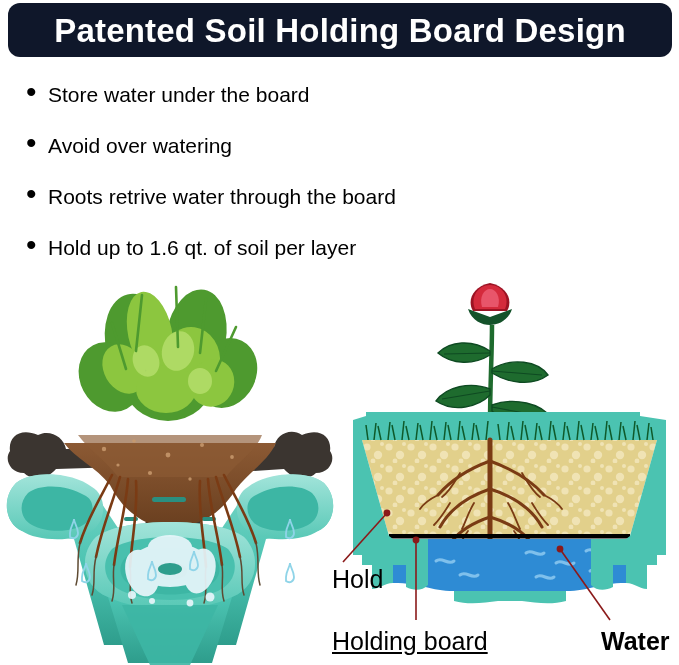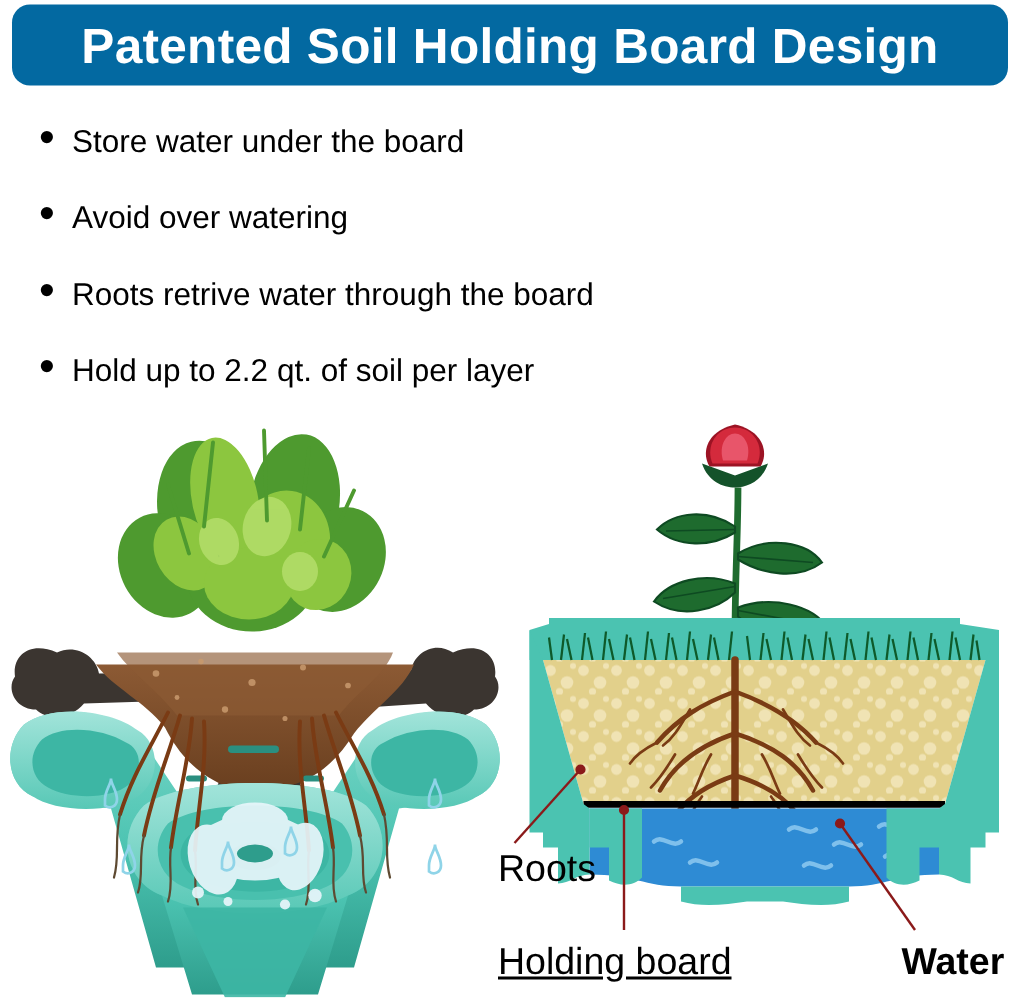--- a/index.html
+++ b/index.html
@@ -1,21 +1,21 @@
 <!DOCTYPE html>
 <html><head>
 <meta charset="utf-8">
 <style>
   html,body{margin:0;padding:0;background:#ffffff;}
   body{width:679px;height:665px;position:relative;overflow:hidden;
        font-family:"Liberation Sans", sans-serif;color:#000;}
 
   
   #header-banner{position:absolute;left:8px;top:3px;width:664px;height:54px;
-       background:#0369a1;border-radius:12px;display:flex;align-items:center;
+       background:#0f172a;border-radius:12px;display:flex;align-items:center;
        justify-content:center;}
   #header-title{color:#ffffff;font-size:33px;font-weight:bold;letter-spacing:.2px;
        white-space:nowrap;line-height:1;}
 
   
   #feature-list{position:absolute;left:26px;top:72px;width:640px;}
   .feature-item{display:flex;align-items:baseline;margin-bottom:5px;}
   .bullet-dot{width:22px;flex:0 0 22px;font-size:30px;line-height:1;text-align:left;}
   .feature-text{font-size:21px;line-height:46px;white-space:nowrap;}
 
@@ -52,21 +52,21 @@
     <span class="feature-text">Avoid over watering</span>
   </div>
 
   <div class="feature-item">
     <span class="bullet-dot">•</span>
     <span class="feature-text">Roots retrive water through the board</span>
   </div>
 
   <div class="feature-item">
     <span class="bullet-dot">•</span>
-    <span class="feature-text">Hold up to 2.2 qt. of soil per layer</span>
+    <span class="feature-text">Hold up to 1.6 qt. of soil per layer</span>
   </div>
 
 </div>
 
 <div id="illustration-area">
 
   <div class="panel" id="product-photo-panel">
     <svg width="340" height="400" viewBox="0 0 340 400">
       <defs>
         <linearGradient id="tealGrad" x1="0" y1="0" x2="0" y2="1">
@@ -381,15 +381,15 @@
   <g stroke="#8B1A1A" stroke-width="1.6" fill="#8B1A1A">
     <line x1="387" y1="513" x2="343" y2="562"></line>
     <circle cx="387" cy="513" r="2.6"></circle>
     <line x1="416" y1="540" x2="416" y2="620"></line>
     <circle cx="416" cy="540" r="2.6"></circle>
     <line x1="560" y1="549" x2="610" y2="620"></line>
     <circle cx="560" cy="549" r="2.6"></circle>
   </g>
 </svg>
 
-<div class="callout-label" id="label-soil">Roots</div>
+<div class="callout-label" id="label-soil">Hold</div>
 <div class="callout-label" id="label-holding-board">Holding board</div>
 <div class="callout-label" id="label-water">Water</div>
 
 </body></html>

